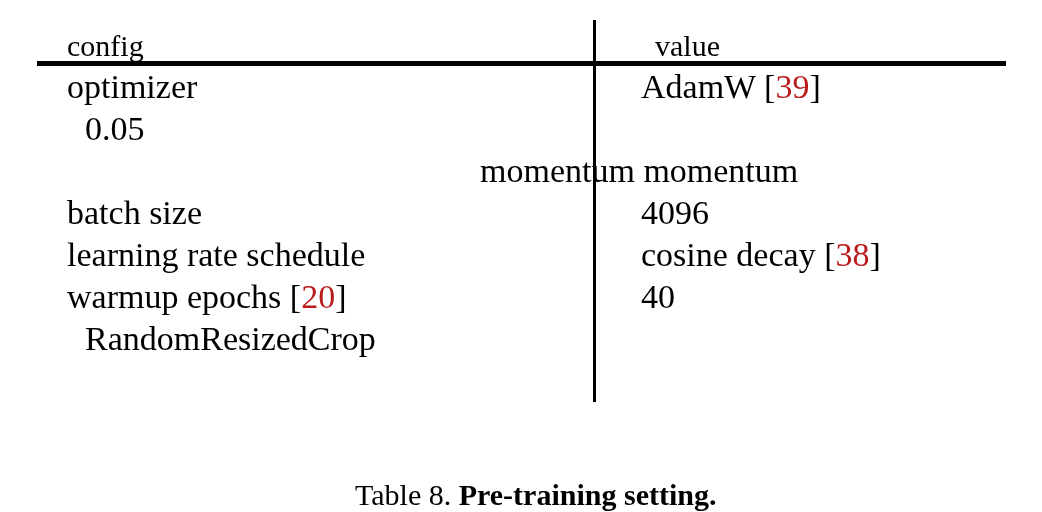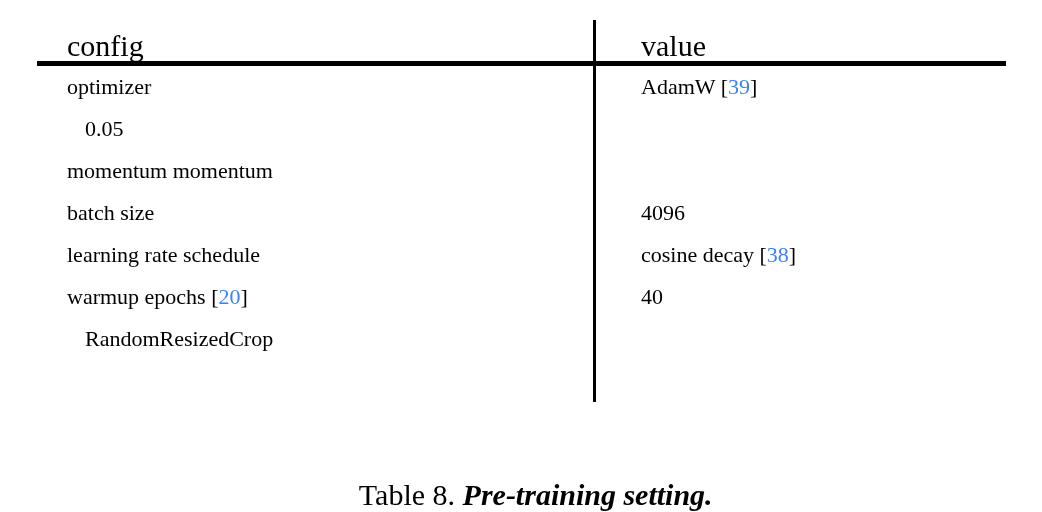--- a/index.html
+++ b/index.html
@@ -29,65 +29,66 @@
     left: 556px;
     width: 3px;
     height: 382px;
     background: #000000;
   }
   .header-row {
     display: flex;
     height: 41px;
     line-height: 52px;
     font-size: 30px;
+    gap: 14px;
   }
   .thick-rule {
     height: 5px;
     background: #000000;
     width: 969px;
   }
   .row {
     display: flex;
     height: 42px;
     line-height: 42px;
-    font-size: 22px;
+    font-size: 34px;
+    justify-content: flex-end;
   }
   .cell-config {
     width: 556px;
     box-sizing: border-box;
     padding-left: 30px;
     white-space: pre;
   }
   .cell-value {
     flex: 1;
     box-sizing: border-box;
     padding-left: 48px; 
     white-space: pre;
   }
   .cite {
-    color: #3b82f6;
+    color: #b91c1c;
     text-decoration: none;
     cursor: pointer;
   }
   .math {
     font-style: italic;
   }
   .caption {
     position: absolute;
     top: 438px;
     left: 0;
     width: 1042px;
     text-align: center;
     font-size: 30px;
     line-height: 38px;
     white-space: pre;
   }
   .caption .bold {
     font-weight: bold;
-    font-style: italic;
   }
 </style>
 </head>
 <body>
 
 <div class="page">
 
   <div class="table">
 
     <div class="col-divider"></div>

